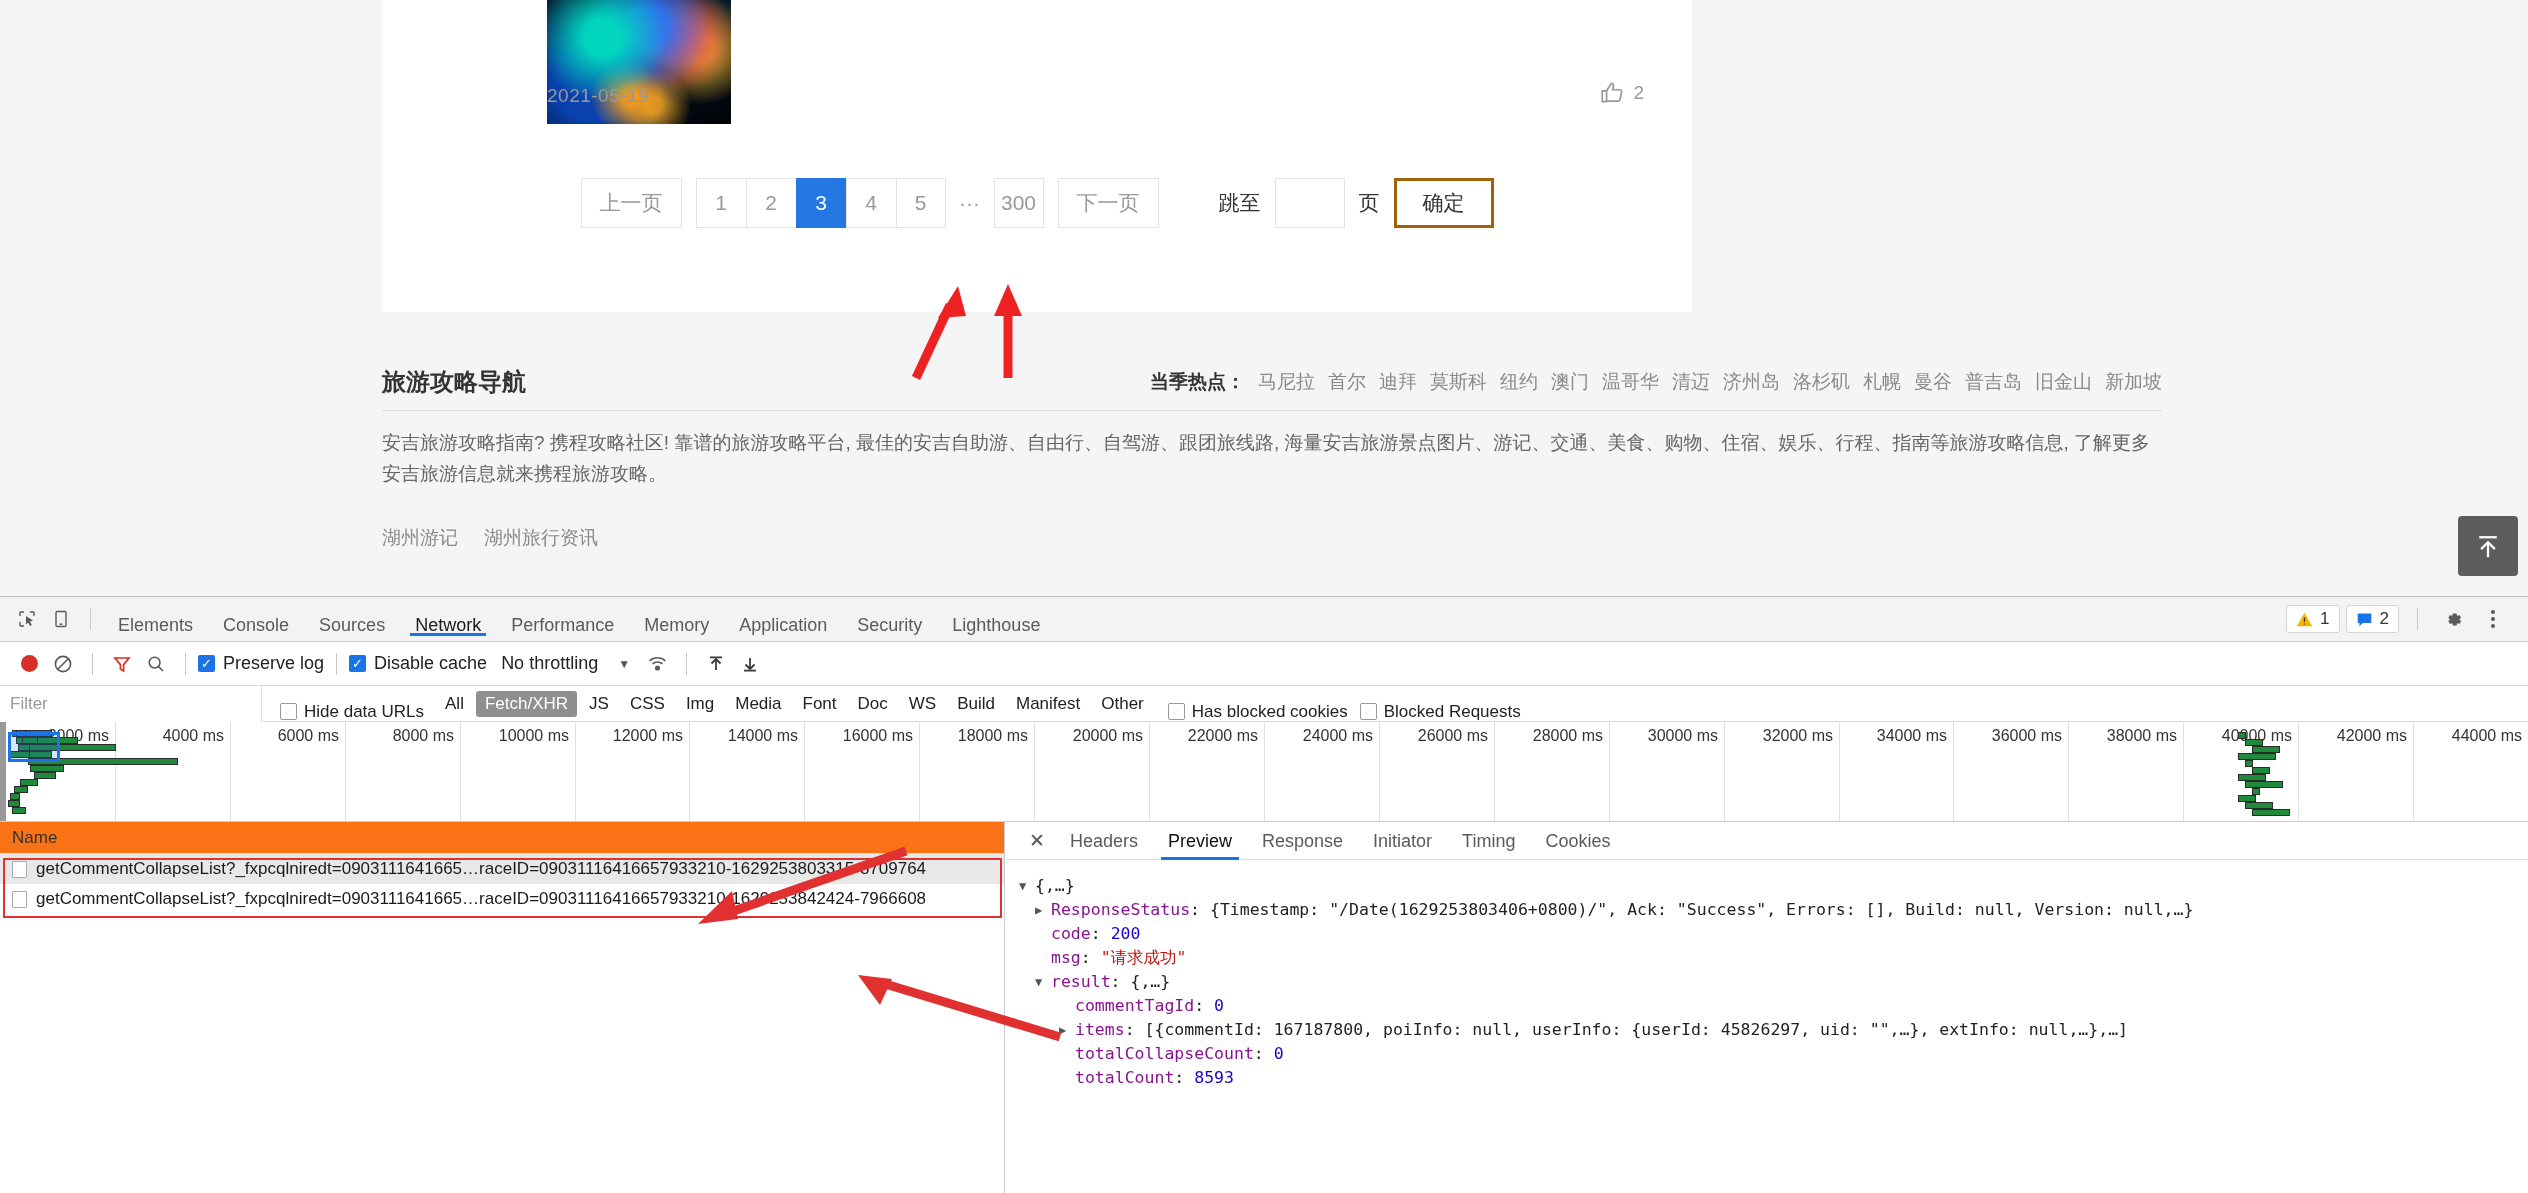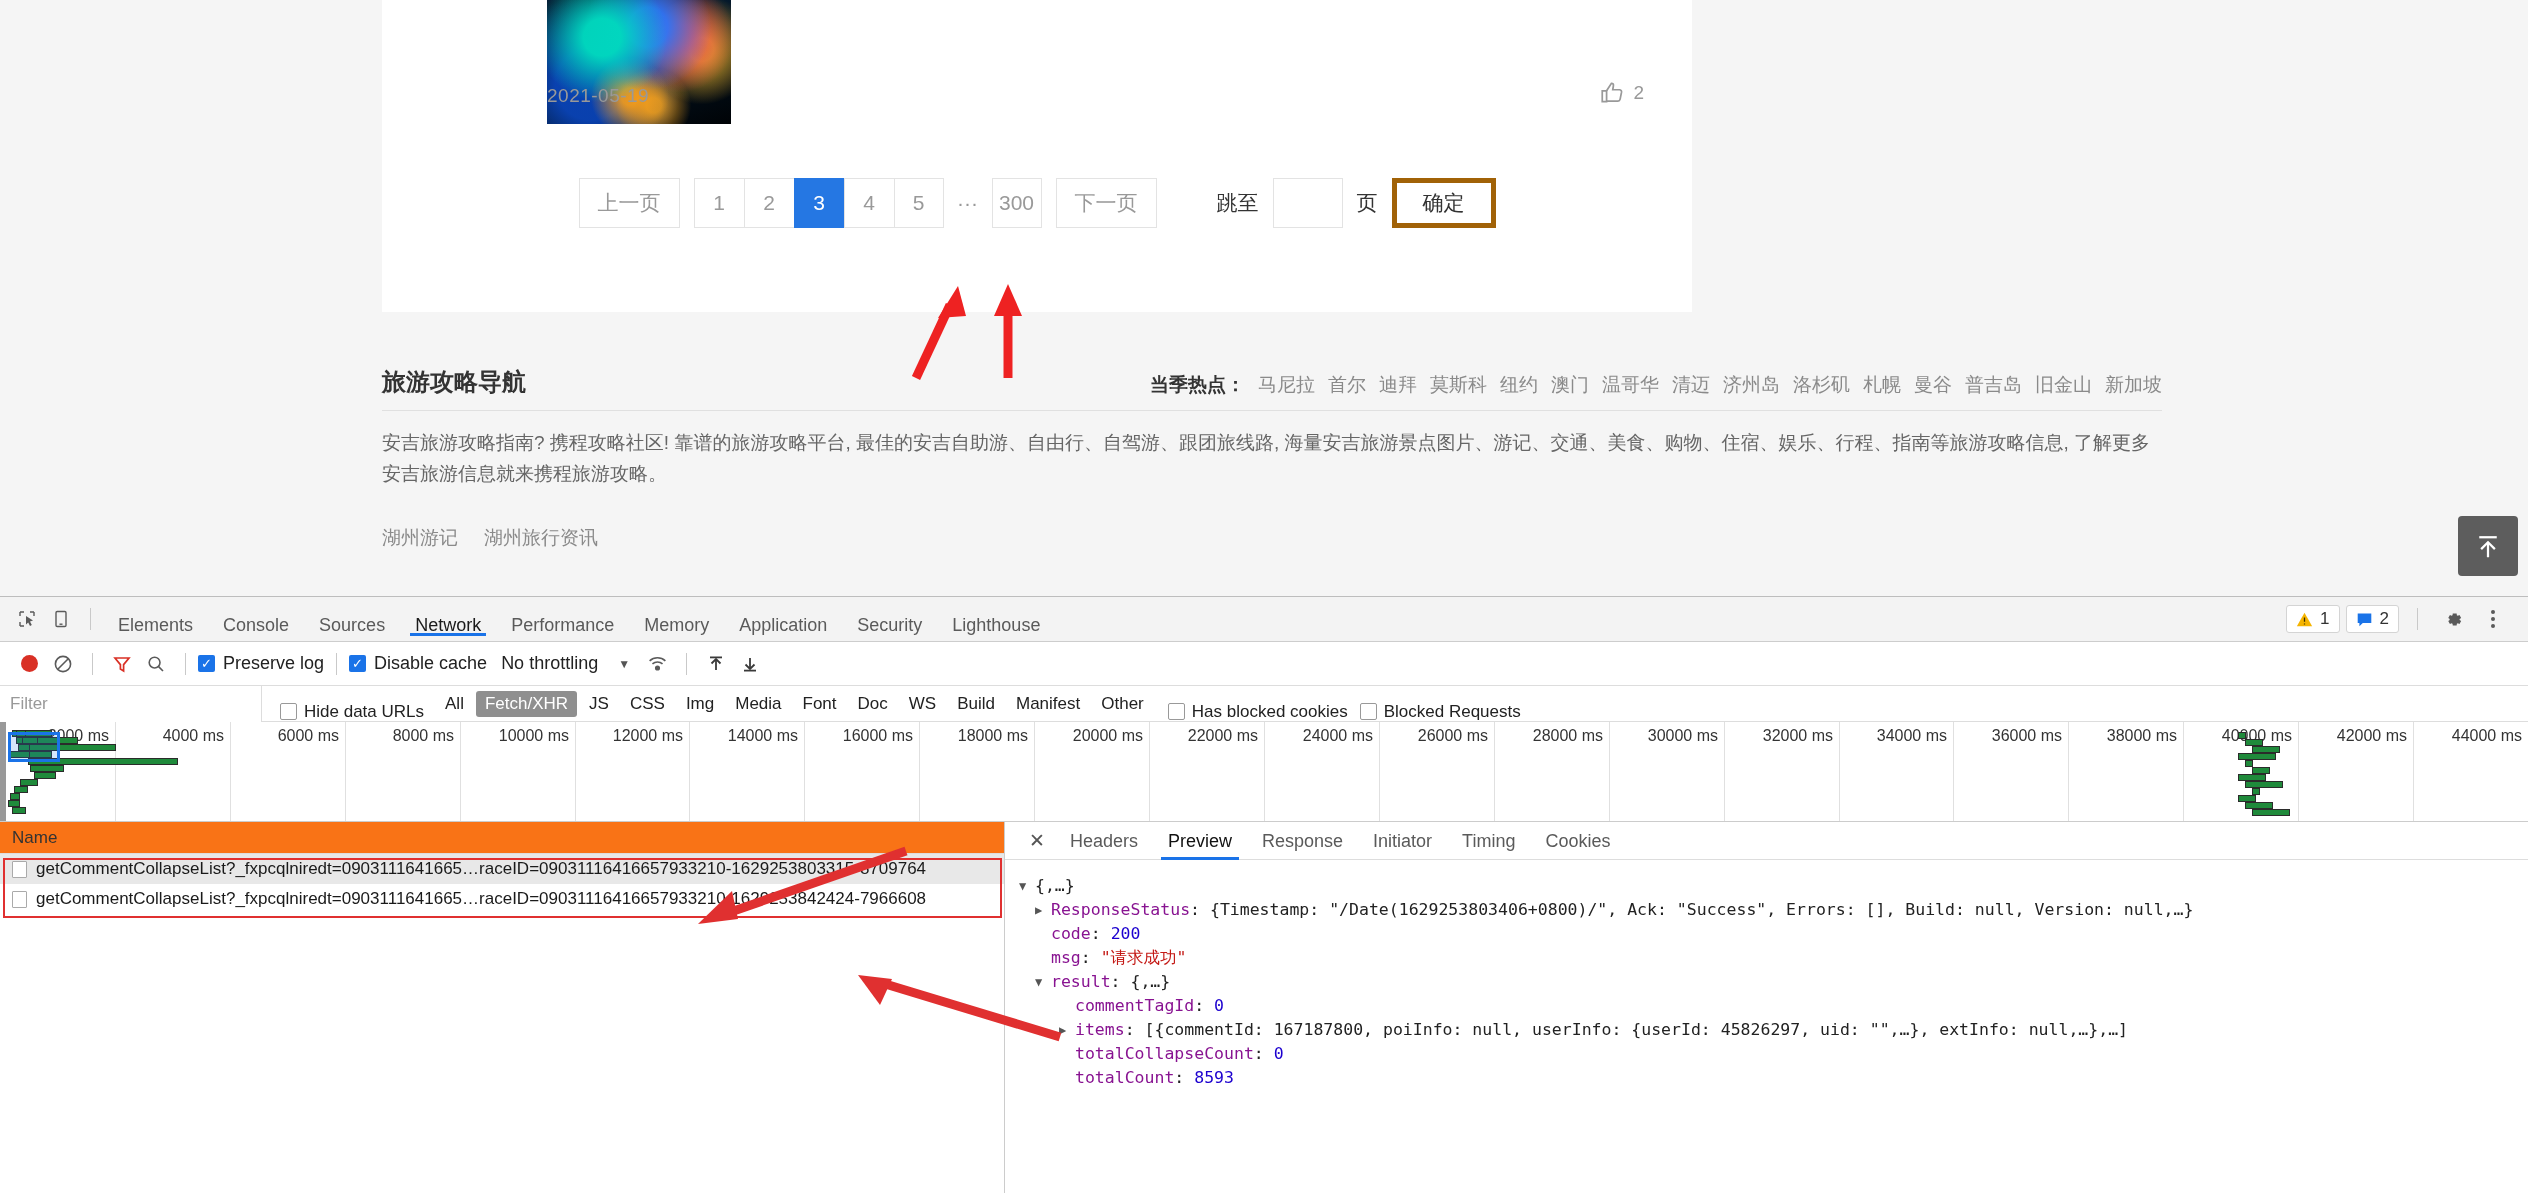--- a/index.html
+++ b/index.html
@@ -74,32 +74,32 @@
   .pg-next { margin-left: 14px; }
   .jump-wrap {
     display: flex; align-items: center; gap: 14px; margin-left: 60px;
     font-size: 21px; color: #333;
   }
   .jump-input {
     width: 70px; height: 50px; border: 1px solid #e3e3e3; background: #fff;
     font-size: 21px; text-align: center; font-family: inherit;
   }
   .jump-ok {
-    height: 50px; padding: 0 26px; border: 5px solid #a16207; background: #fff;
+    height: 50px; padding: 0 26px; border: 3px solid #a16207; background: #fff;
     font-size: 21px; color: #333; cursor: pointer;
     display: flex; align-items: center; justify-content: center;
   }
 
   
   .guide-block {
     position: absolute; left: 382px; top: 366px;
     width: 1780px;
   }
   .guide-head {
-    display: flex; align-items: flex-end; justify-content: space-between;
+    display: flex; align-items: center; justify-content: space-between;
     padding-bottom: 12px; border-bottom: 1px solid #e0e0e0;
   }
   .guide-title { font-size: 24px; font-weight: bold; color: #333; }
   .hot-wrap { display: flex; align-items: baseline; gap: 13px; white-space: nowrap; }
   .hot-label { font-size: 19px; font-weight: bold; color: #333; }
   .hot-city { font-size: 19px; color: #8a8a8a; cursor: pointer; }
   .guide-desc {
     margin-top: 16px; font-size: 19px; color: #666; line-height: 1.65;
     width: 1780px;
   }

